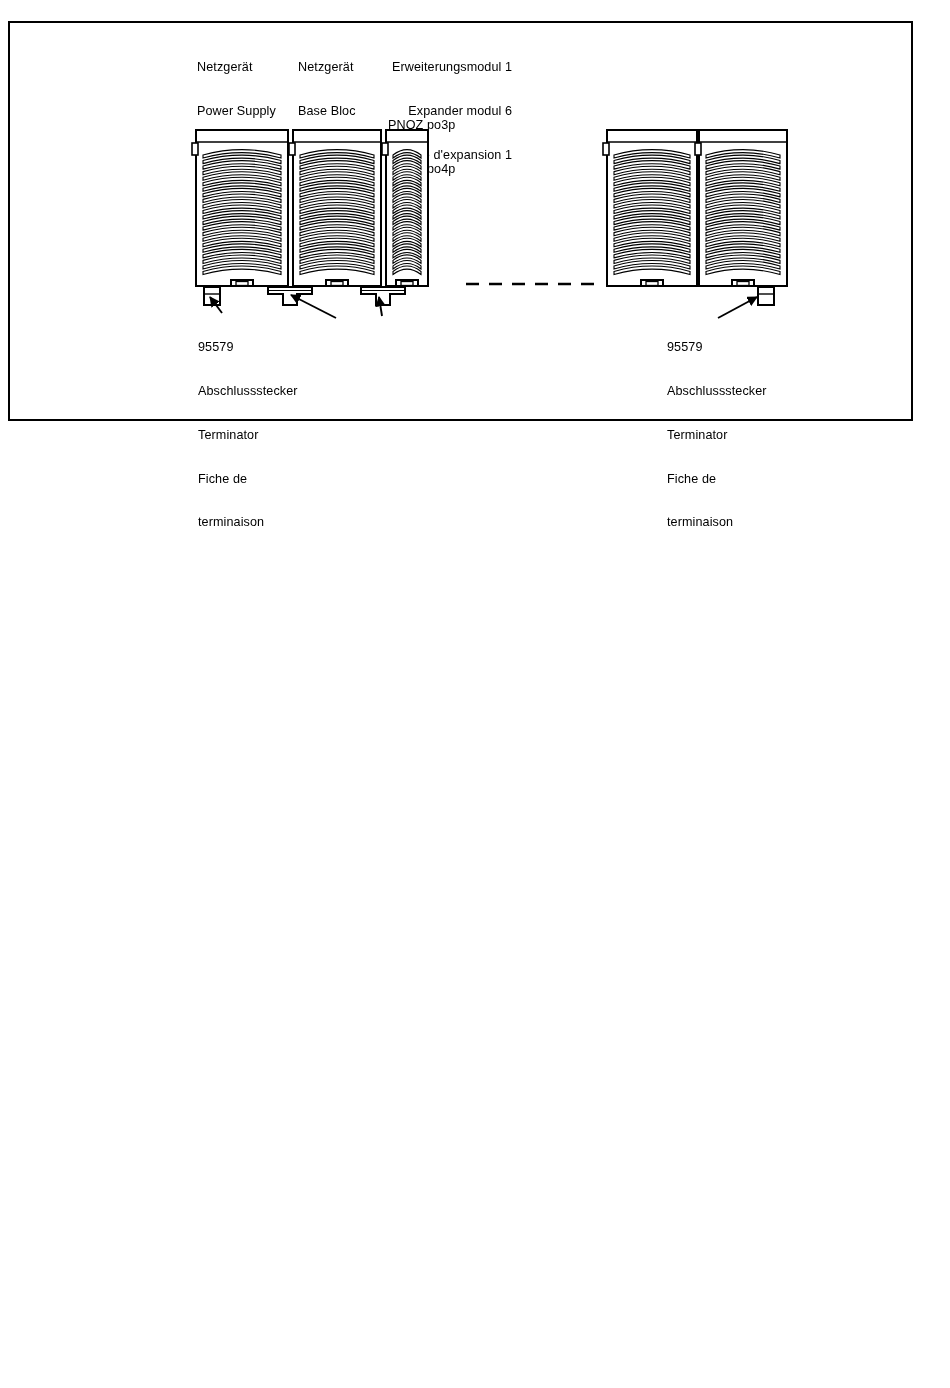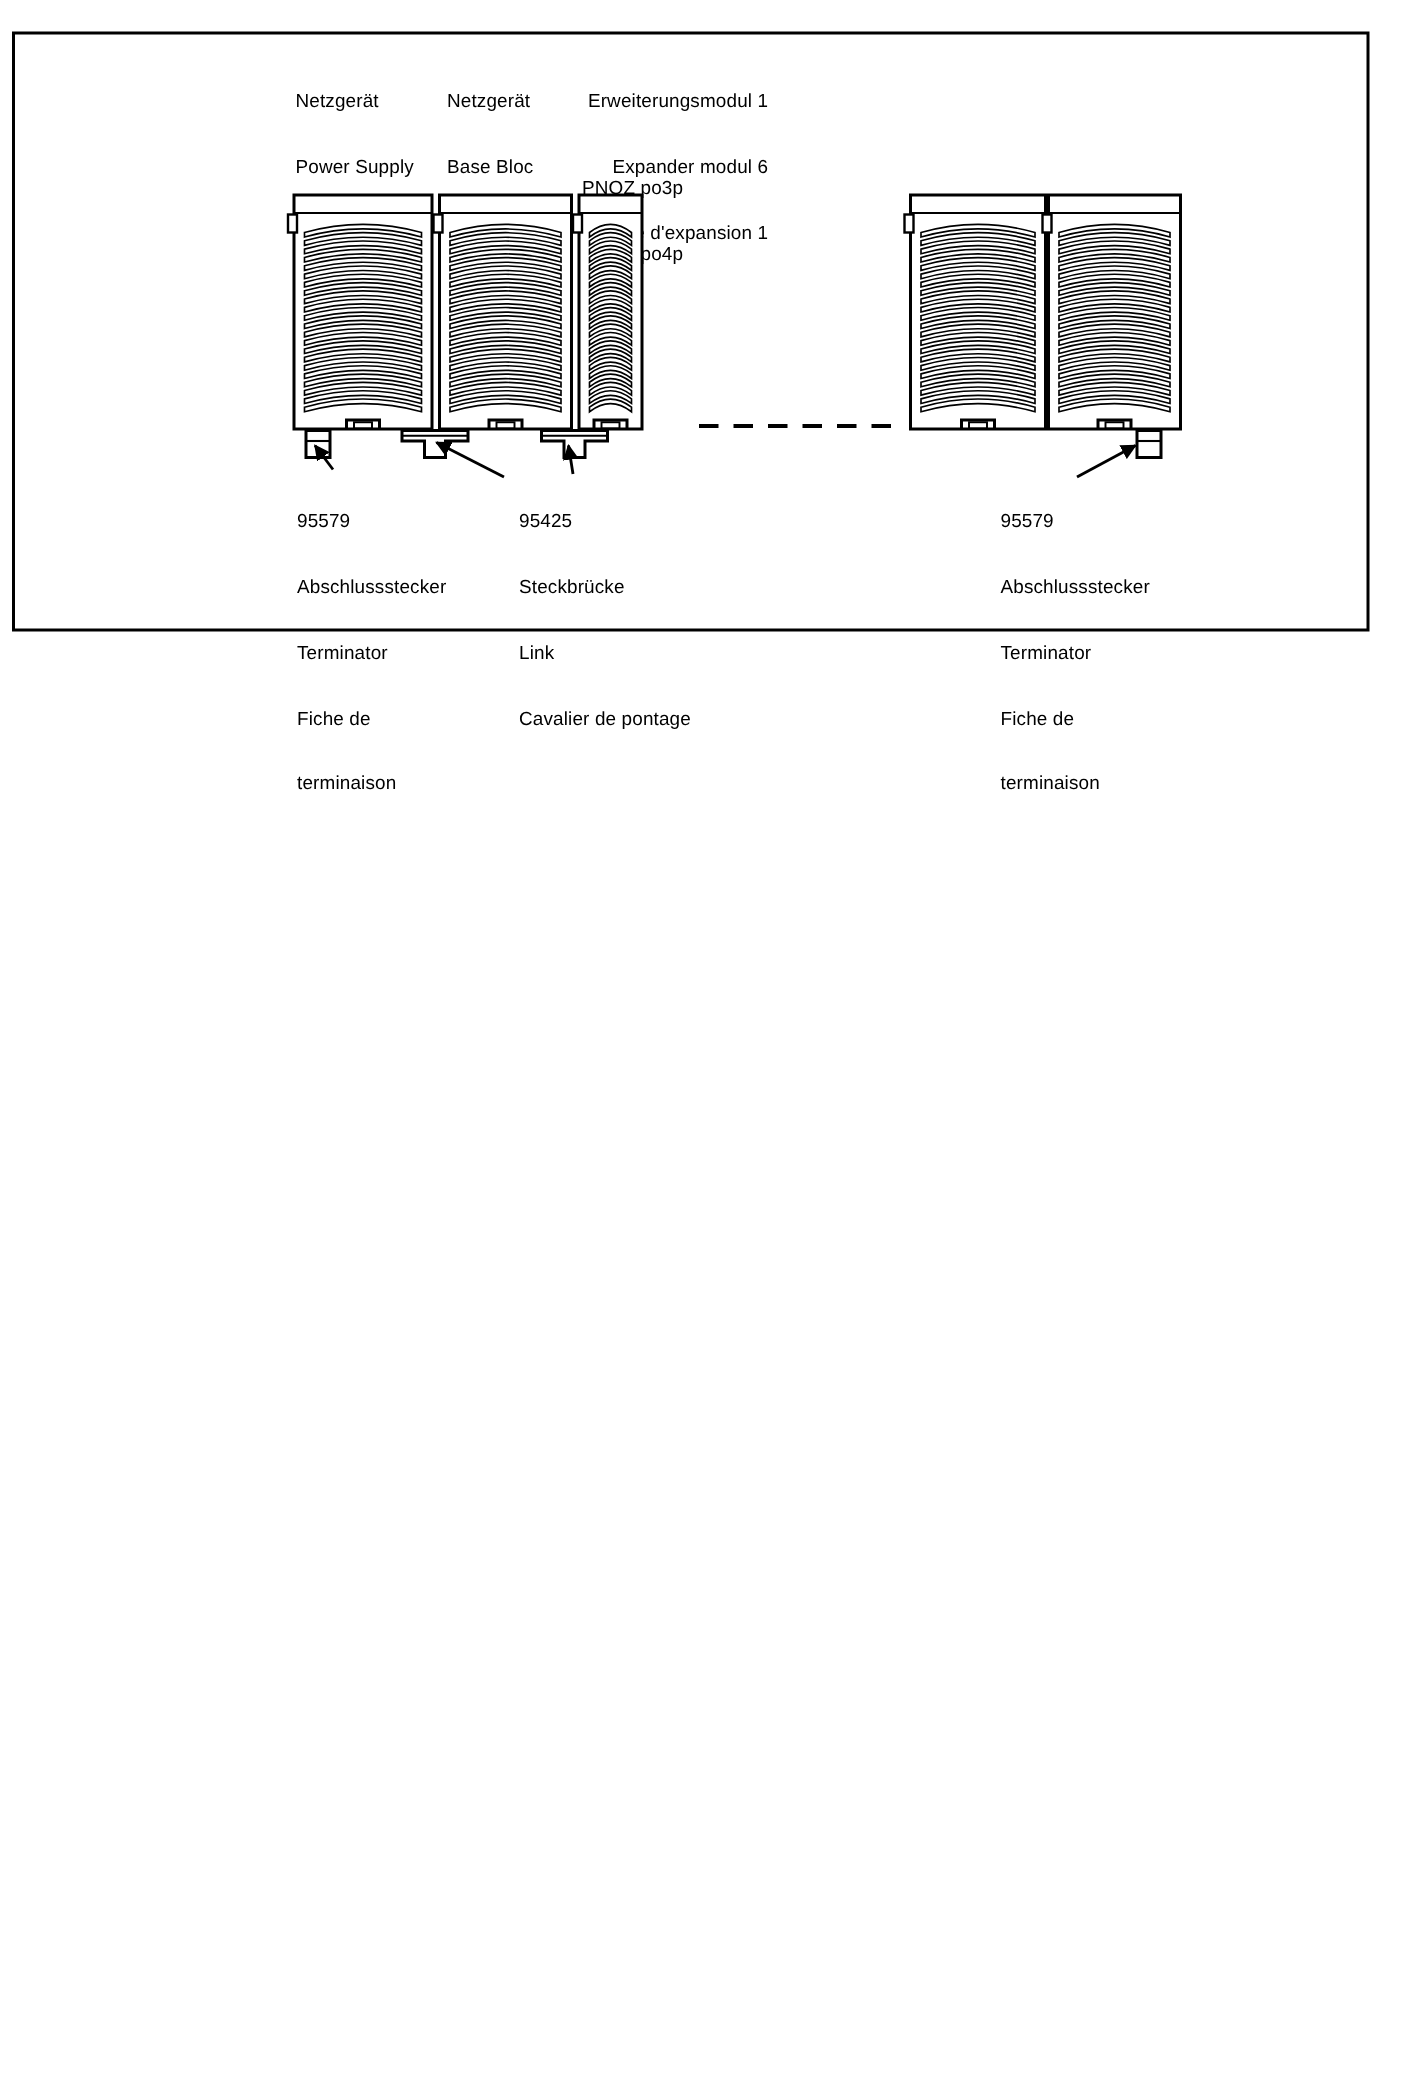--- a/index.html
+++ b/index.html
@@ -99,26 +99,20 @@
 
 
   <div class="label-block lbl-term-l">
     <span class="line">95579</span>
     <span class="line">Abschlussstecker</span>
     <span class="line">Terminator</span>
     <span class="line">Fiche de</span>
     <span class="line">terminaison</span>
   </div>
 
-  <div class="label-block lbl-link">
-    <span class="line">95425</span>
-    <span class="line">Steckbrücke</span>
-    <span class="line">Link</span>
-    <span class="line">Cavalier de pontage</span>
-  </div>
 
   <div class="label-block lbl-term-r">
     <span class="line">95579</span>
     <span class="line">Abschlussstecker</span>
     <span class="line">Terminator</span>
     <span class="line">Fiche de</span>
     <span class="line">terminaison</span>
   </div>
 
   <svg class="drawing" viewBox="0 0 950 410">

